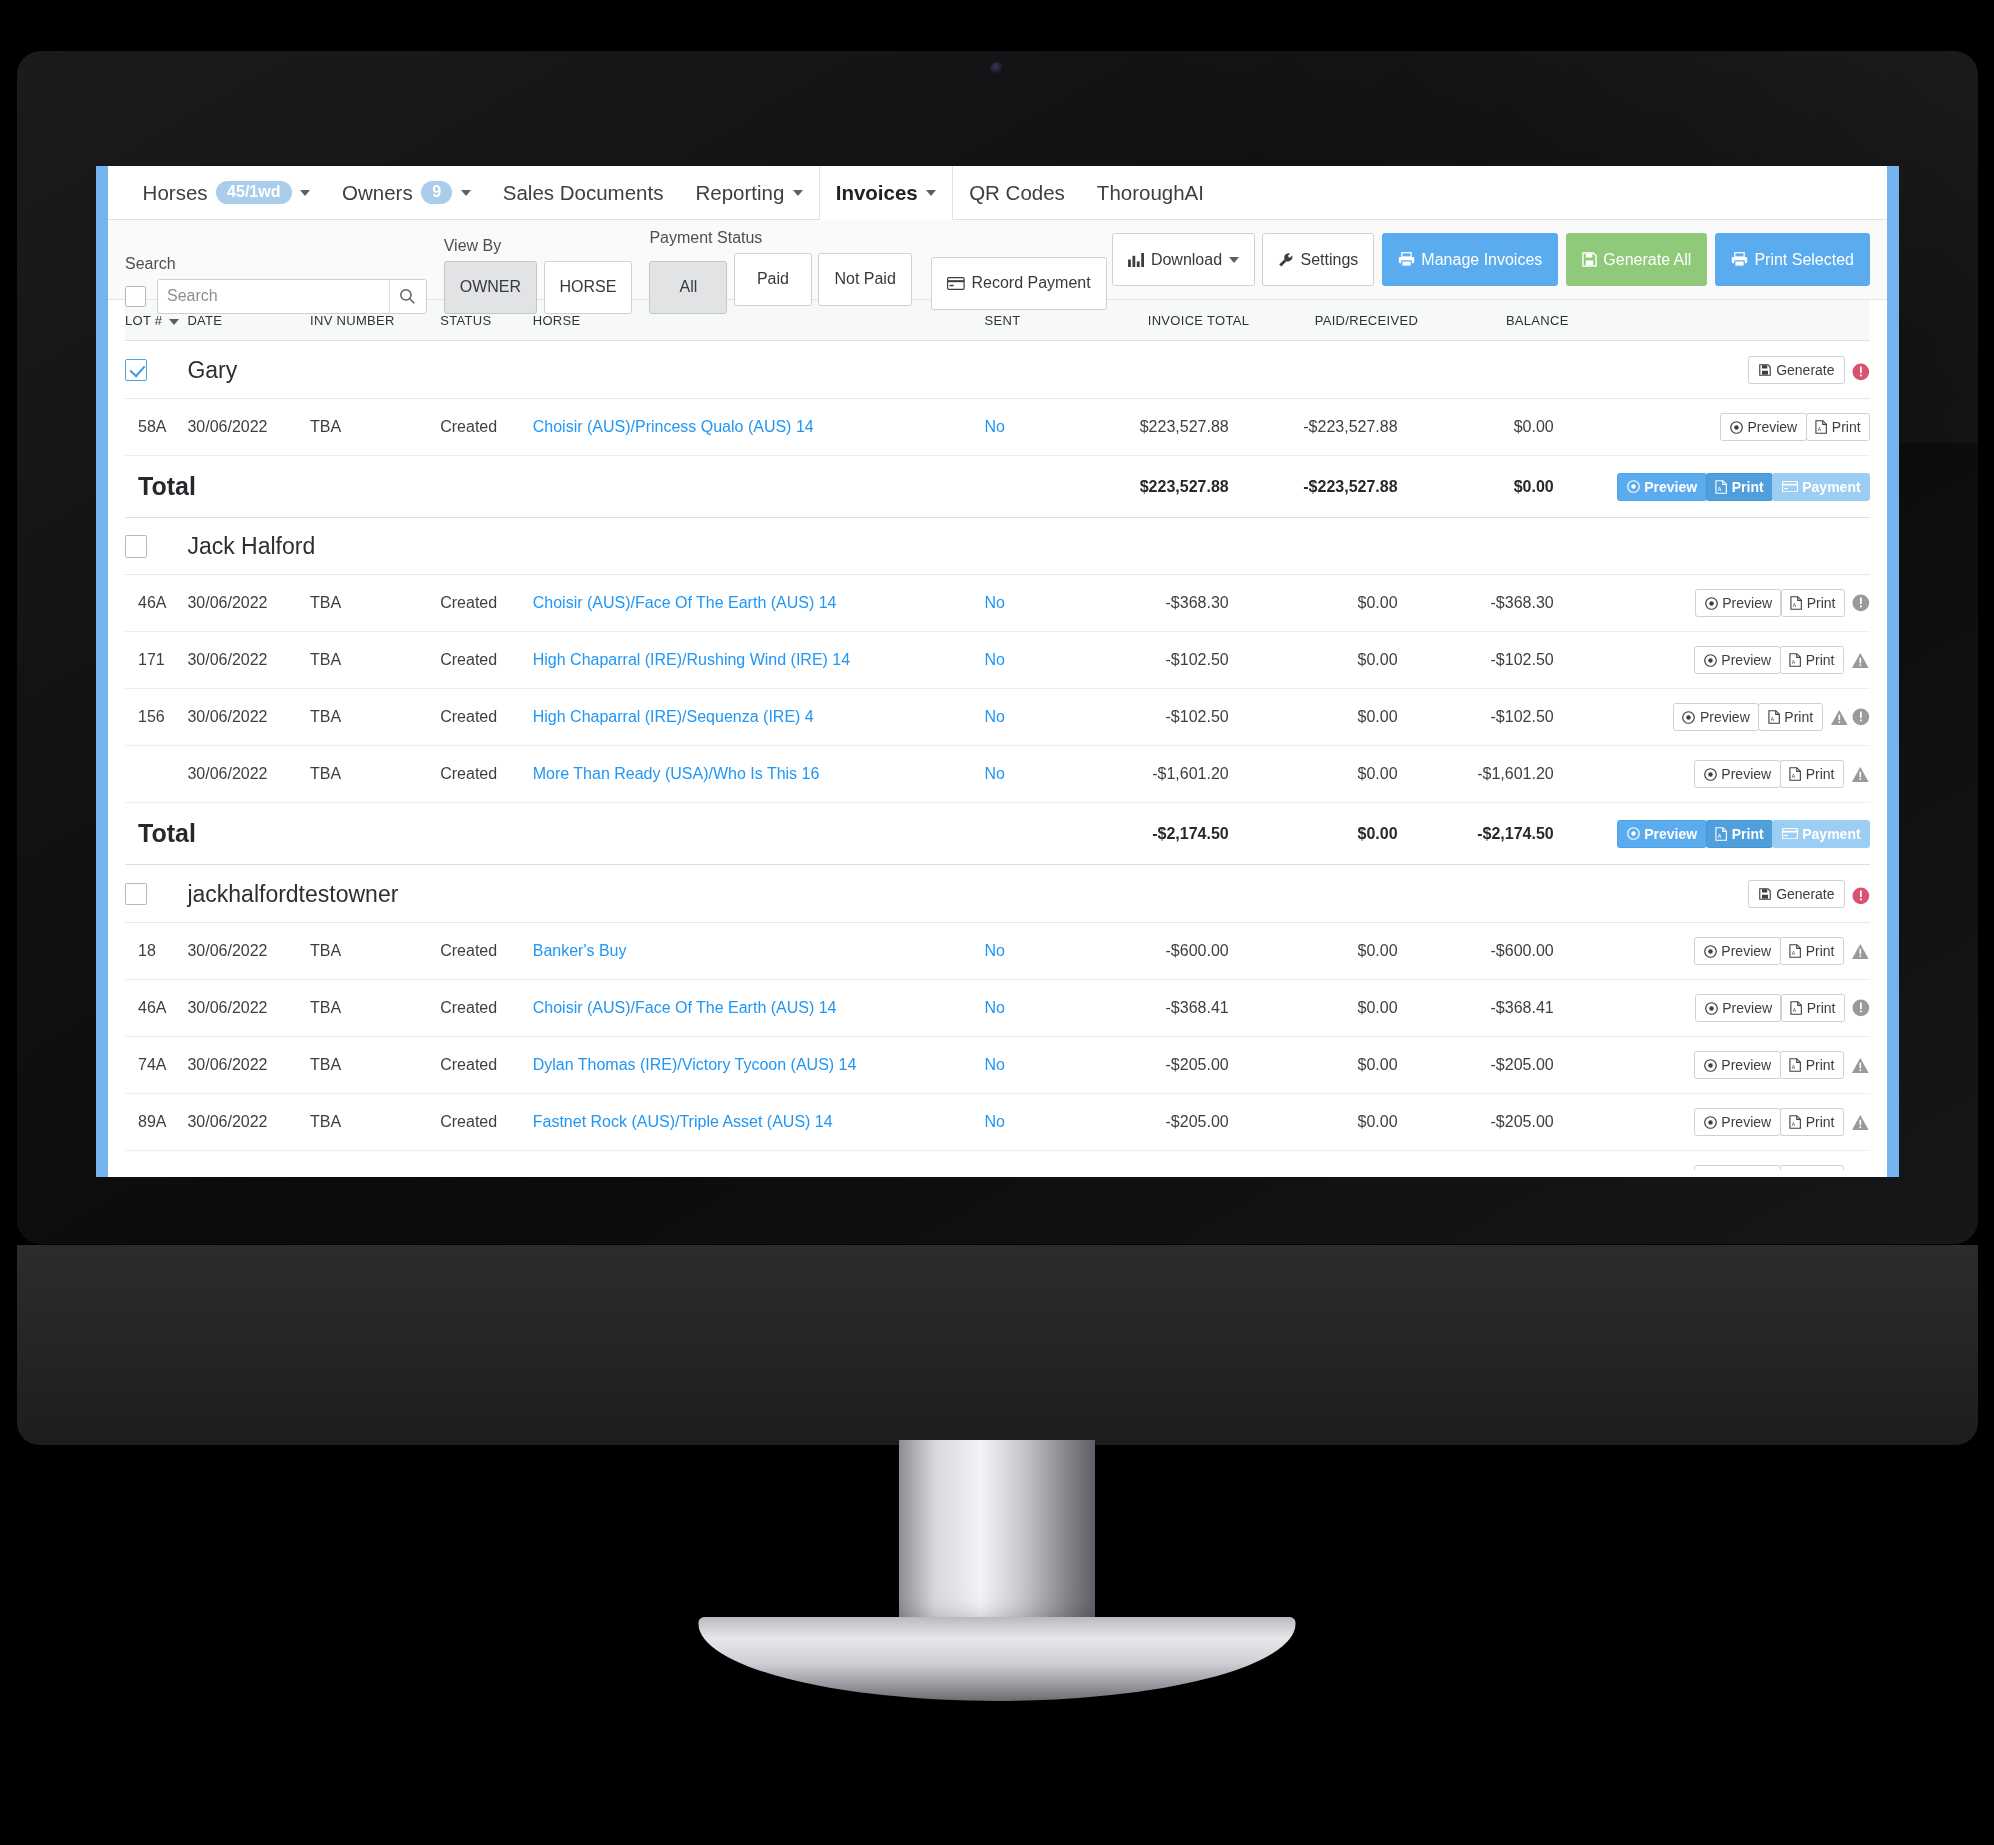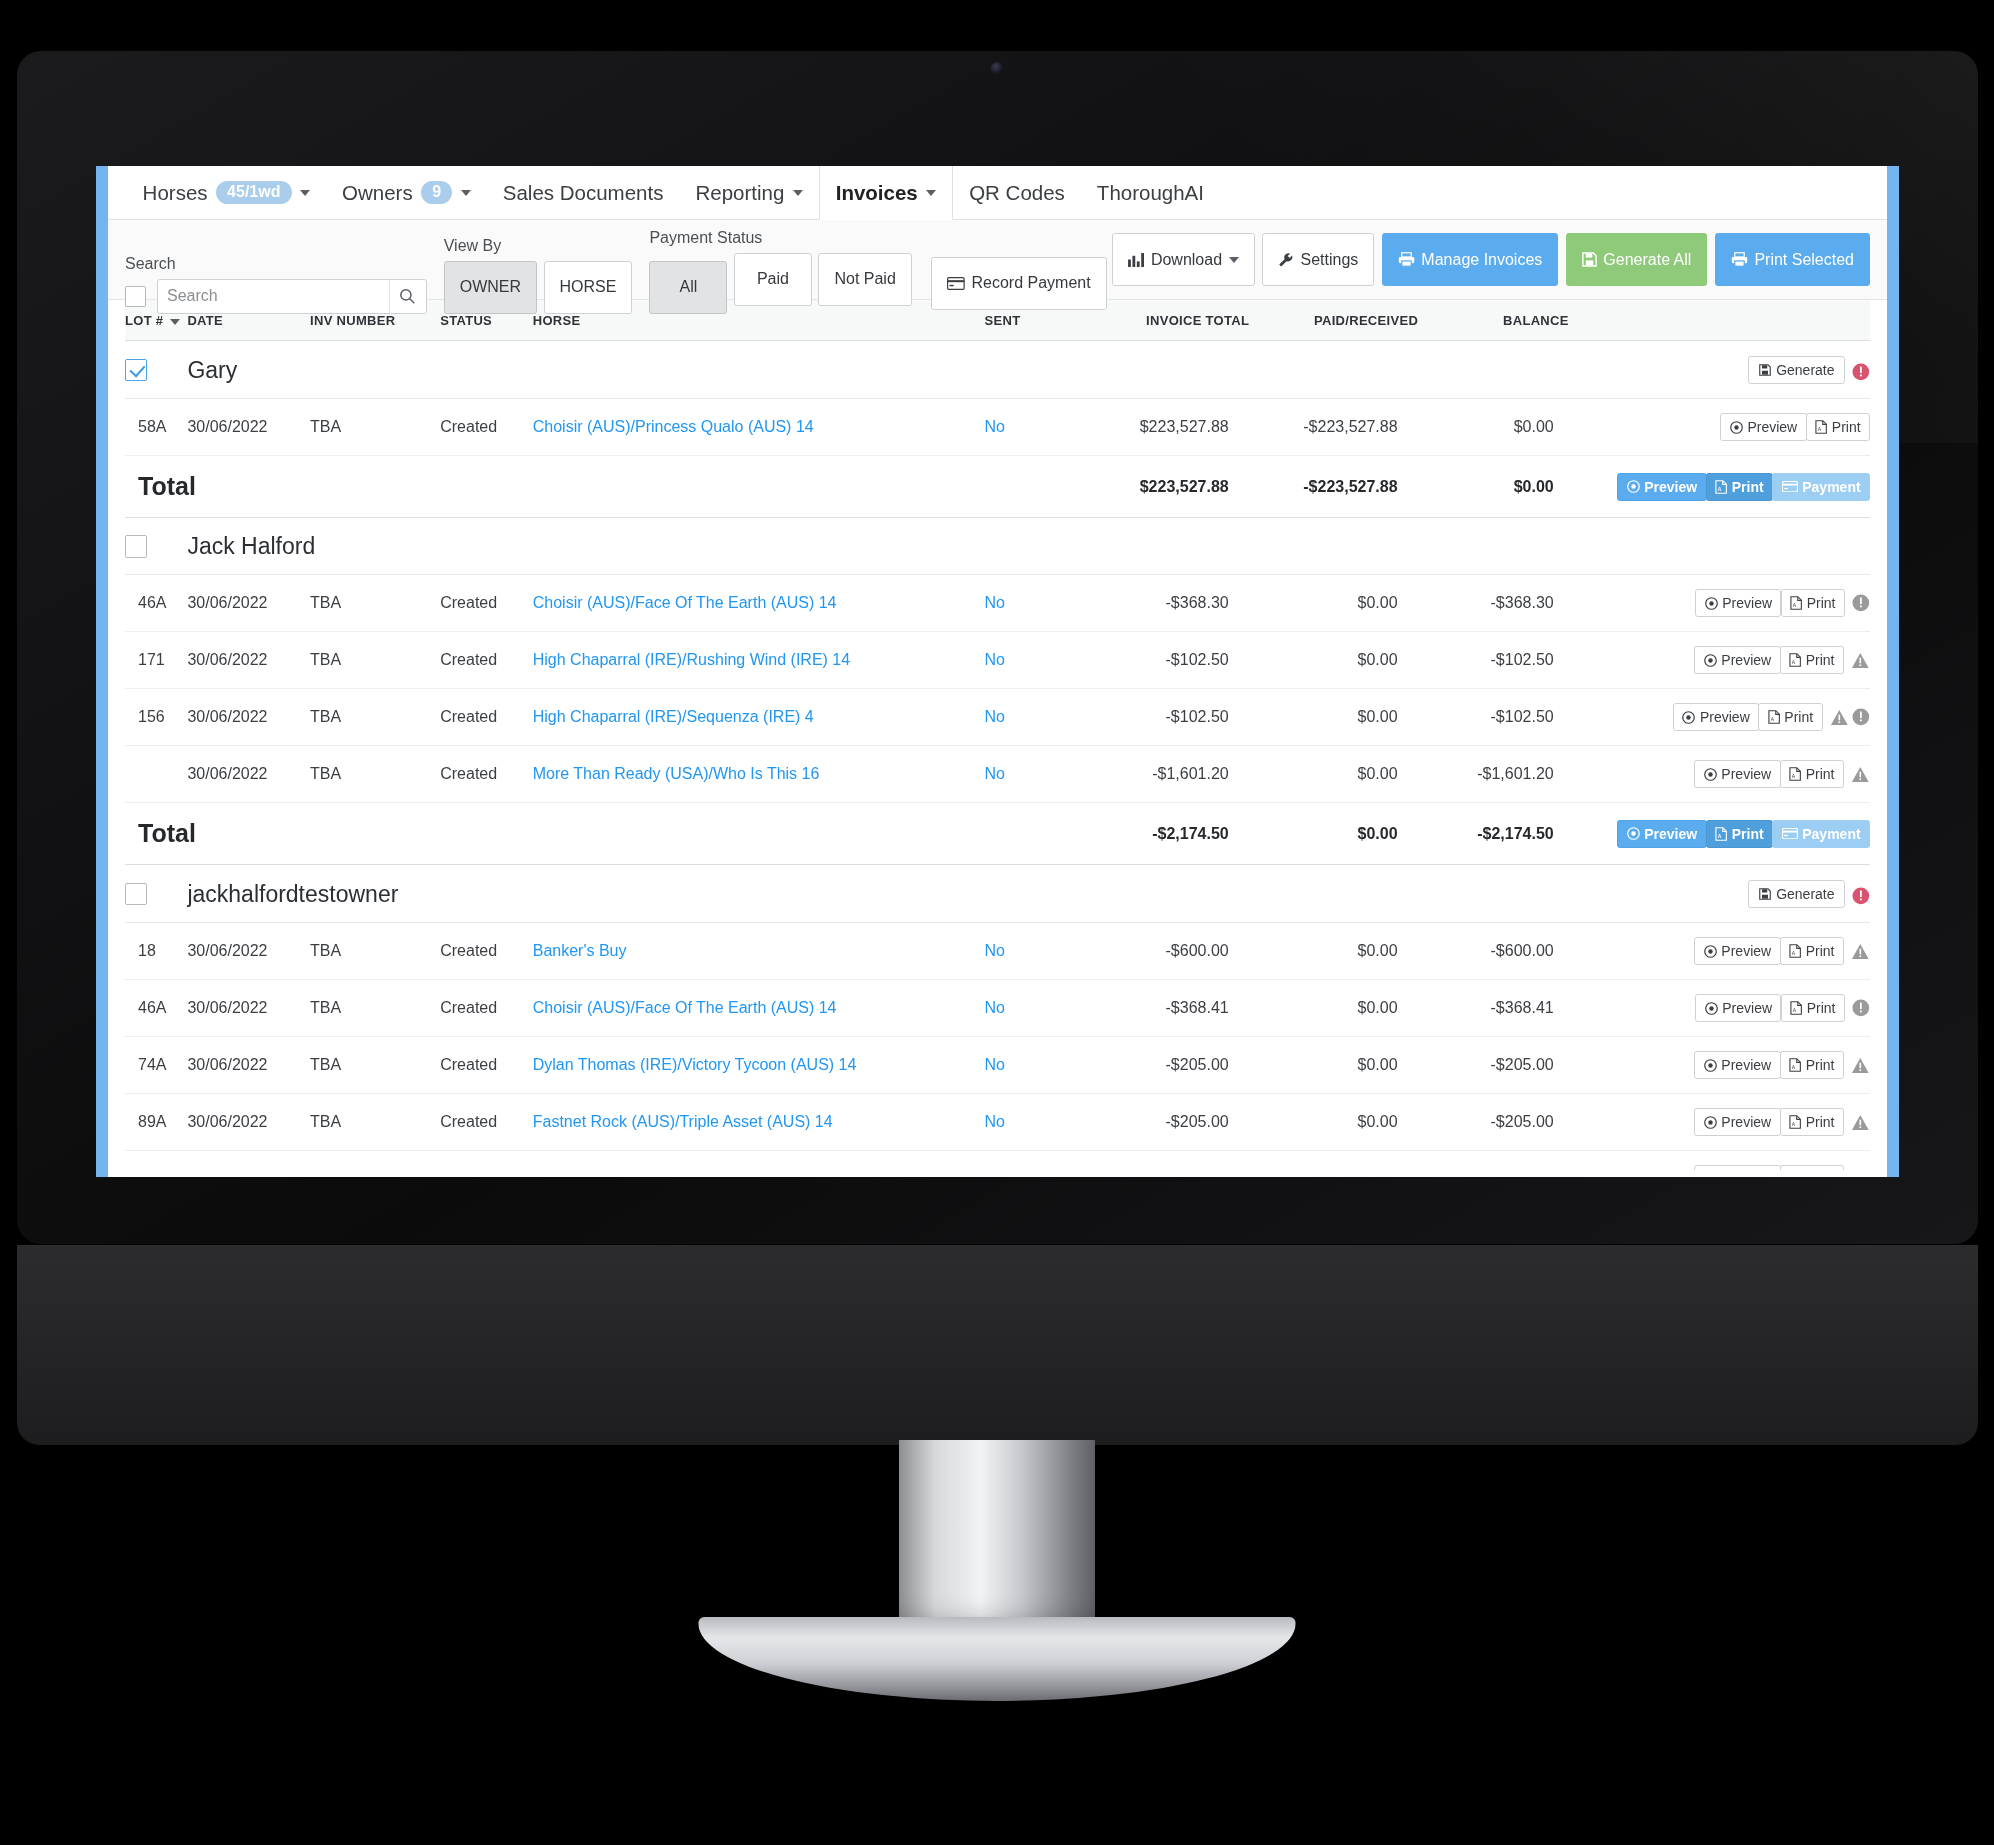--- a/index.html
+++ b/index.html
@@ -103,21 +103,21 @@
   .btn.pressed { background: #e2e3e5; border-color: #c3c6c9; }
   .btn-grp { display: flex; gap: 6.5px; }
   .tb-actions { position: absolute; right: 17px; bottom: 13px; display: flex; gap: 7.5px; }
   .btn-blue { background: #5bacee; border-color: #5bacee; color: #fff; }
   .btn-green { background: #8fc97a; border-color: #8fc97a; color: #fff; }
 
   
   .table { width: 100%; border-collapse: collapse; table-layout: fixed; }
   .table thead th {
     background: #f7f8f8; border-bottom: 0.9px solid #dcdfe1;
-    font-size: 13px; font-weight: bold; color: #2f3337; letter-spacing: 0.3px;
+    font-size: 13px; font-weight: normal; color: #2f3337; letter-spacing: 0.3px;
     padding: 13px 0 12px; text-align: left;
   }
   .th-bal { color: #7e8387; }
   .table td { border-bottom: 0.9px solid #eceeef; font-size: 16px; color: #3b3f43; padding: 14px 0; }
   .num { text-align: right; }
   .lnk { color: #2196f3; }
   .grp-row td { border-bottom: 0.9px solid #e6e8ea; padding: 15px 0 14px; }
   .grp-name { font-size: 23px; color: #2b2f33; }
   .cb {
     width: 22.4px; height: 22.4px; border: 0.9px solid #b5b9bd; background: #fff; border-radius: 1.9px;

